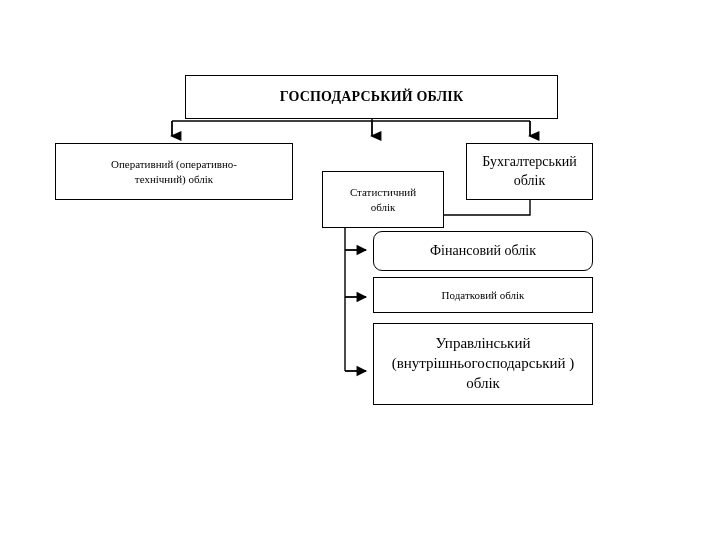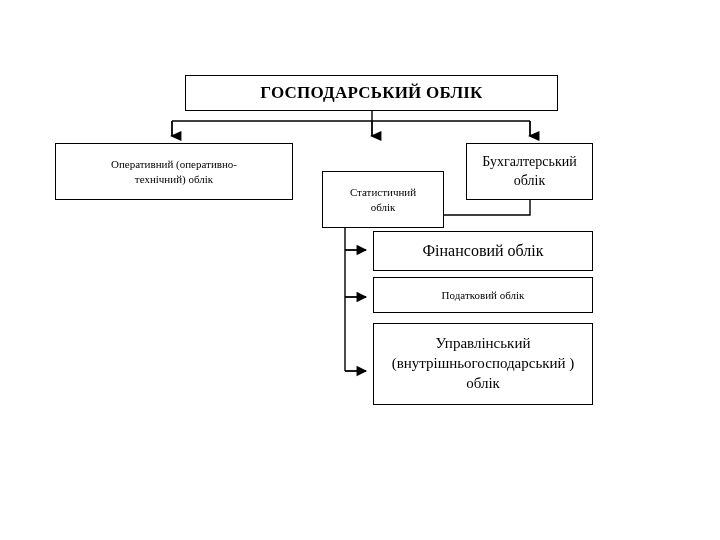--- a/index.html
+++ b/index.html
@@ -29,22 +29,22 @@
     padding: 2px 6px;
   }
   .node .label {
     display: block;
     width: 100%;
   }
   #node-root {
     left: 185px;
     top: 75px;
     width: 373px;
-    height: 36px;
-    font-size: 17px;
+    height: 44px;
+    font-size: 14px;
     font-weight: bold;
     letter-spacing: 0.2px;
   }
   #node-operational {
     left: 55px;
     top: 143px;
     width: 238px;
     height: 57px;
     font-size: 11px;
   }
@@ -61,21 +61,22 @@
     top: 143px;
     width: 127px;
     height: 57px;
     font-size: 14px;
   }
   #node-financial {
     left: 373px;
     top: 231px;
     width: 220px;
     height: 40px;
-    font-size: 16px;
+    font-size: 14px;
+    border-radius: 9px;
   }
   #node-tax {
     left: 373px;
     top: 277px;
     width: 220px;
     height: 36px;
     font-size: 11px;
   }
   #node-managerial {
     left: 373px;

